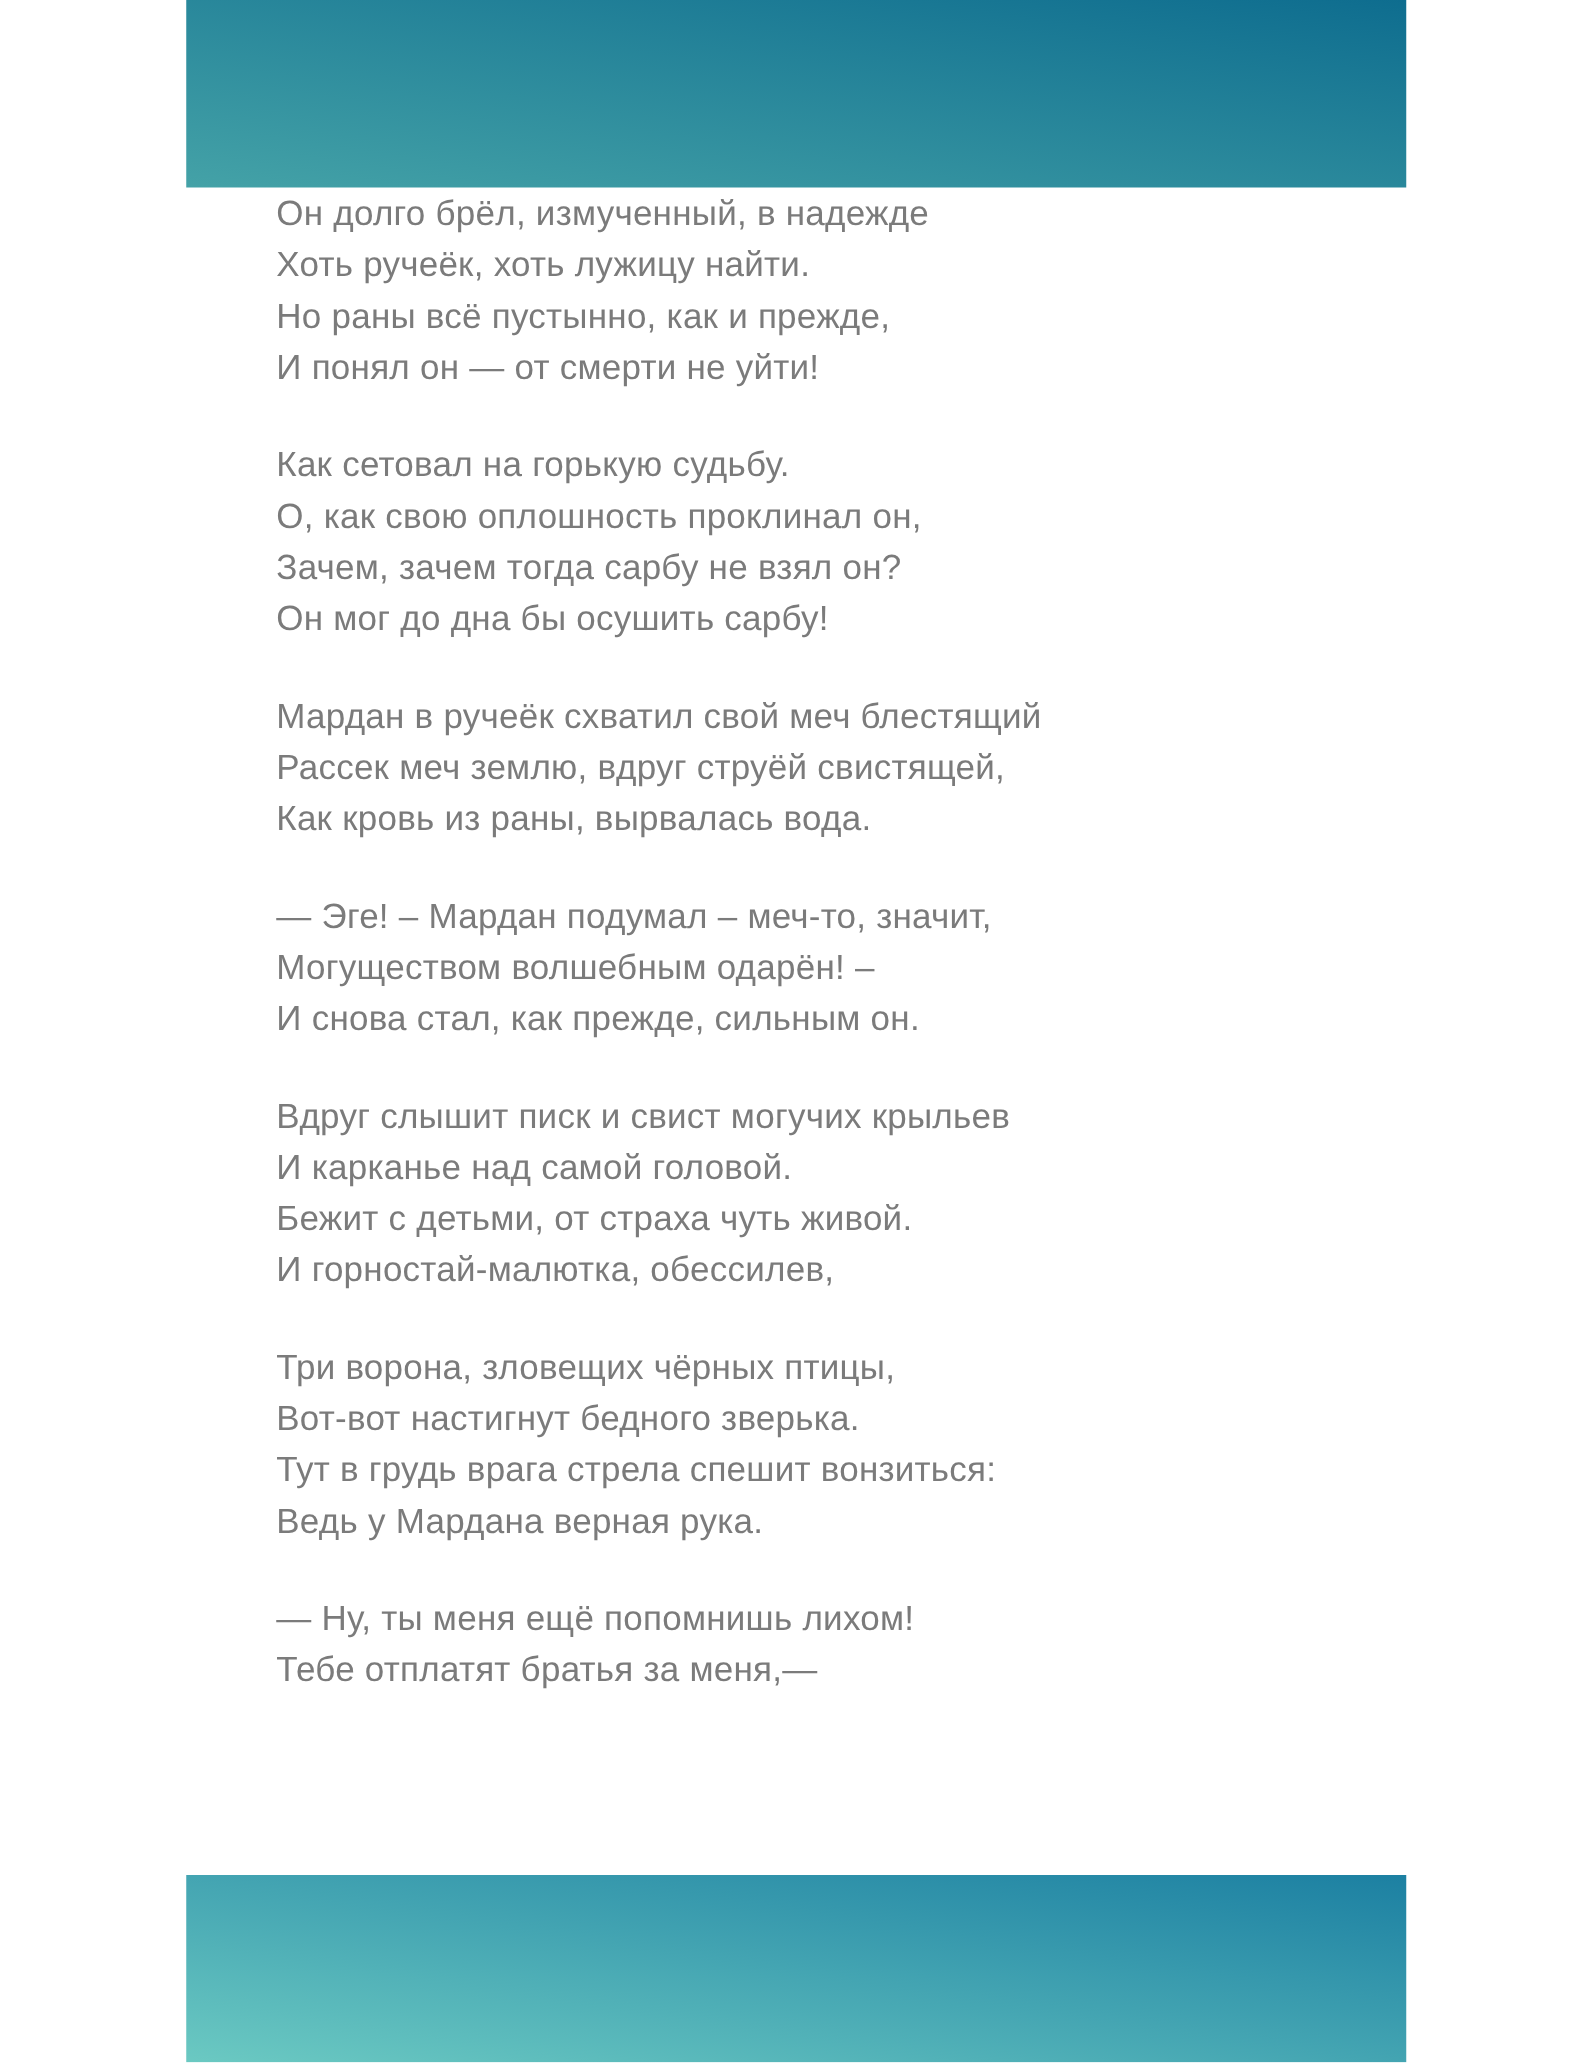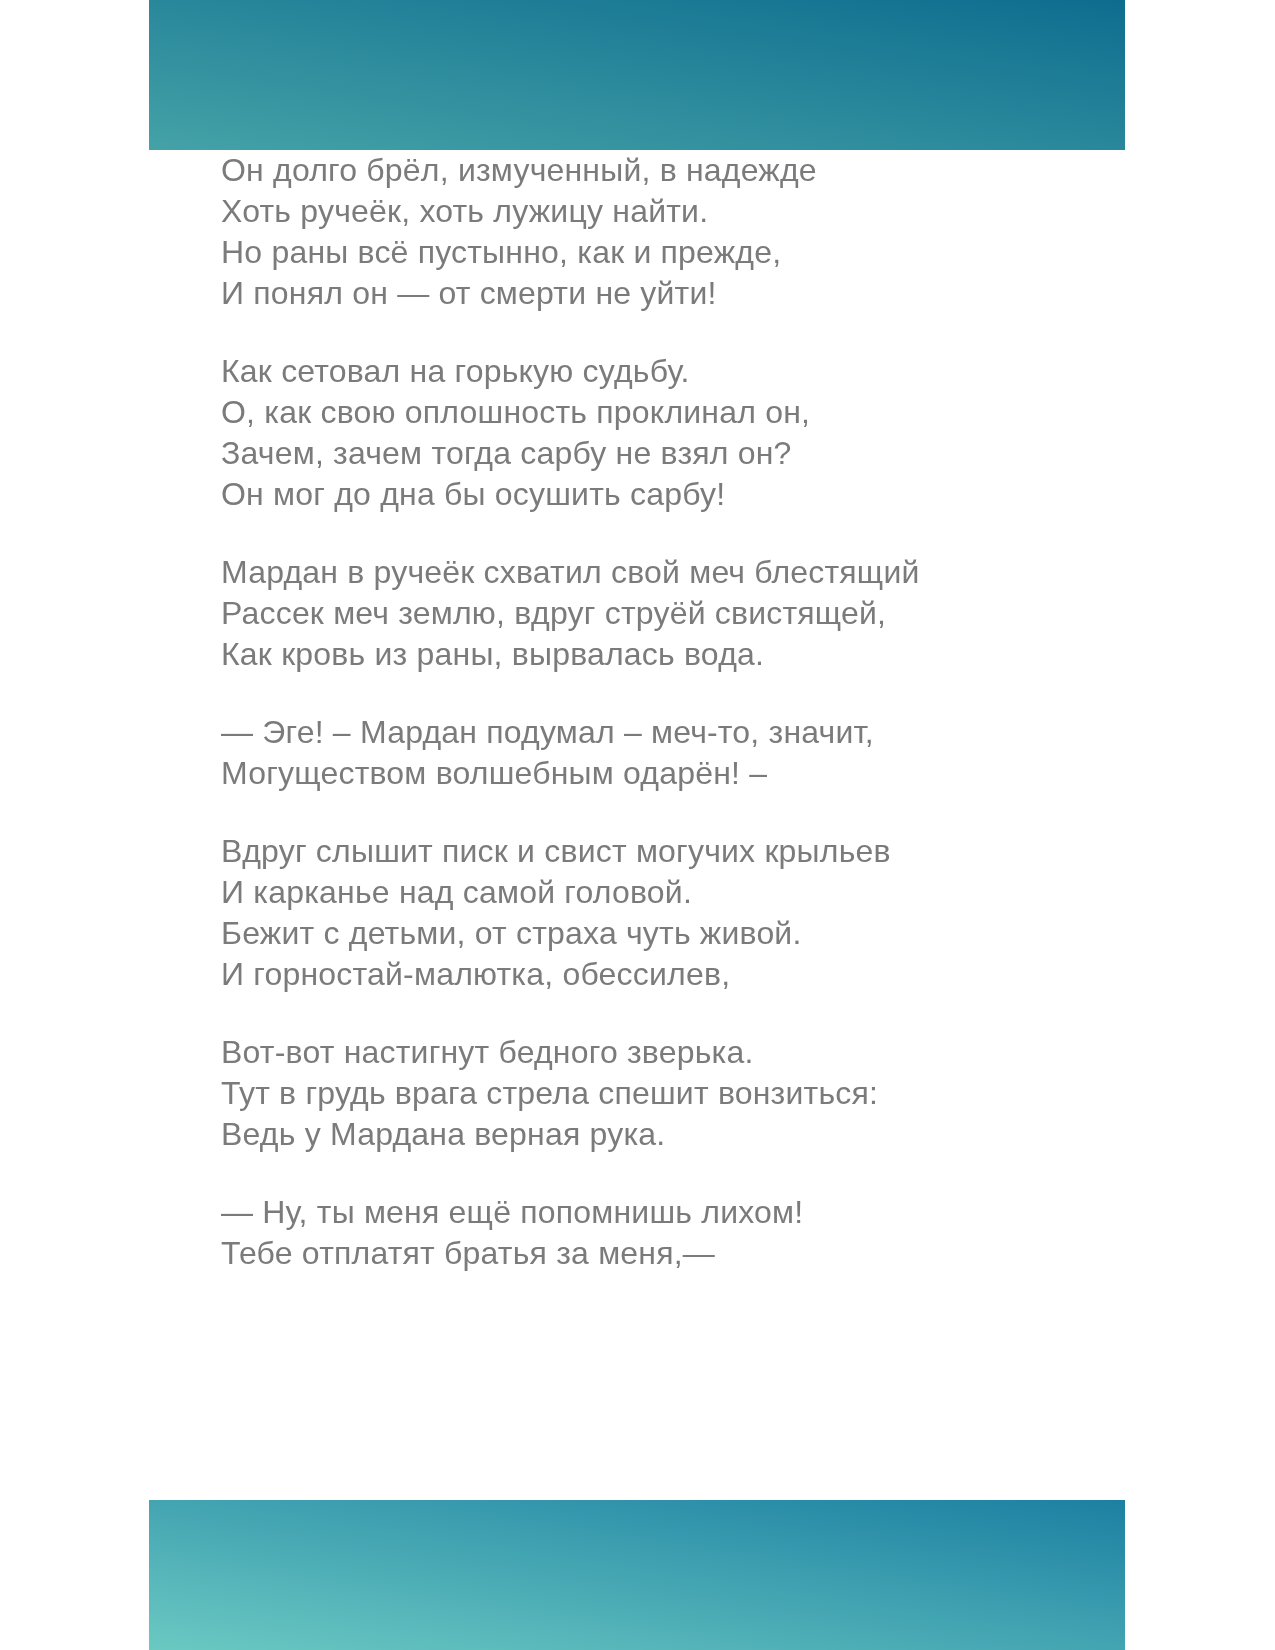--- a/index.html
+++ b/index.html
@@ -21,21 +21,21 @@
     width: 976px;
     height: 150px;
   }
   .deco-bar.top { top: 0; }
   .deco-bar.bottom { top: 1500px; }
   .poem {
     position: absolute;
     left: 221px;
     top: 150px;
     width: 860px;
-    font-size: 32px;
+    font-size: 28px;
     line-height: 41px;
     letter-spacing: 0.2px;
   }
   .stanza {
     margin: 0 0 37px 0;
   }
   .poem-line {
     white-space: pre;
   }
 </style>
@@ -59,28 +59,30 @@
         <div class="poem-line">Он мог до дна бы осушить сарбу!</div>
       </div>
       <div class="stanza">
         <div class="poem-line">Мардан в ручеёк схватил свой меч блестящий</div>
         <div class="poem-line">Рассек меч землю, вдруг струёй свистящей,</div>
         <div class="poem-line">Как кровь из раны, вырвалась вода.</div>
       </div>
       <div class="stanza">
         <div class="poem-line">— Эге! – Мардан подумал – меч-то, значит,</div>
         <div class="poem-line">Могуществом волшебным одарён! –</div>
+        <div class="poem-line">И снова стал, как прежде, сильным он.</div>
       </div>
       <div class="stanza">
         <div class="poem-line">Вдруг слышит писк и свист могучих крыльев</div>
         <div class="poem-line">И карканье над самой головой.</div>
         <div class="poem-line">Бежит с детьми, от страха чуть живой.</div>
         <div class="poem-line">И горностай-малютка, обессилев,</div>
       </div>
       <div class="stanza">
+        <div class="poem-line">Три ворона, зловещих чёрных птицы,</div>
         <div class="poem-line">Вот-вот настигнут бедного зверька.</div>
         <div class="poem-line">Тут в грудь врага стрела спешит вонзиться:</div>
         <div class="poem-line">Ведь у Мардана верная рука.</div>
       </div>
       <div class="stanza">
         <div class="poem-line">— Ну, ты меня ещё попомнишь лихом!</div>
         <div class="poem-line">Тебе отплатят братья за меня,—</div>
       </div>
     </div>
 

